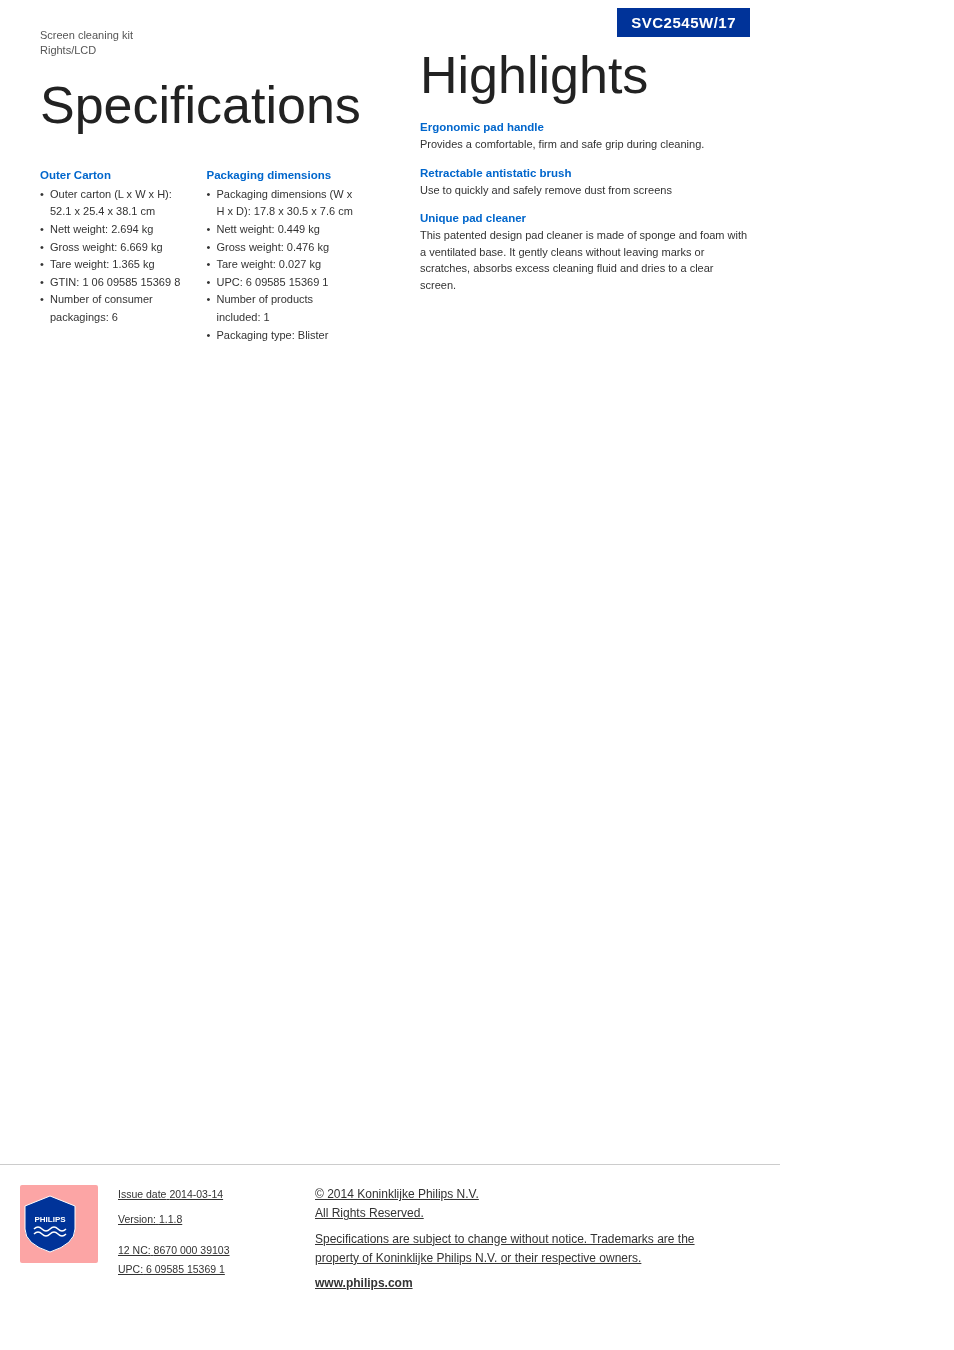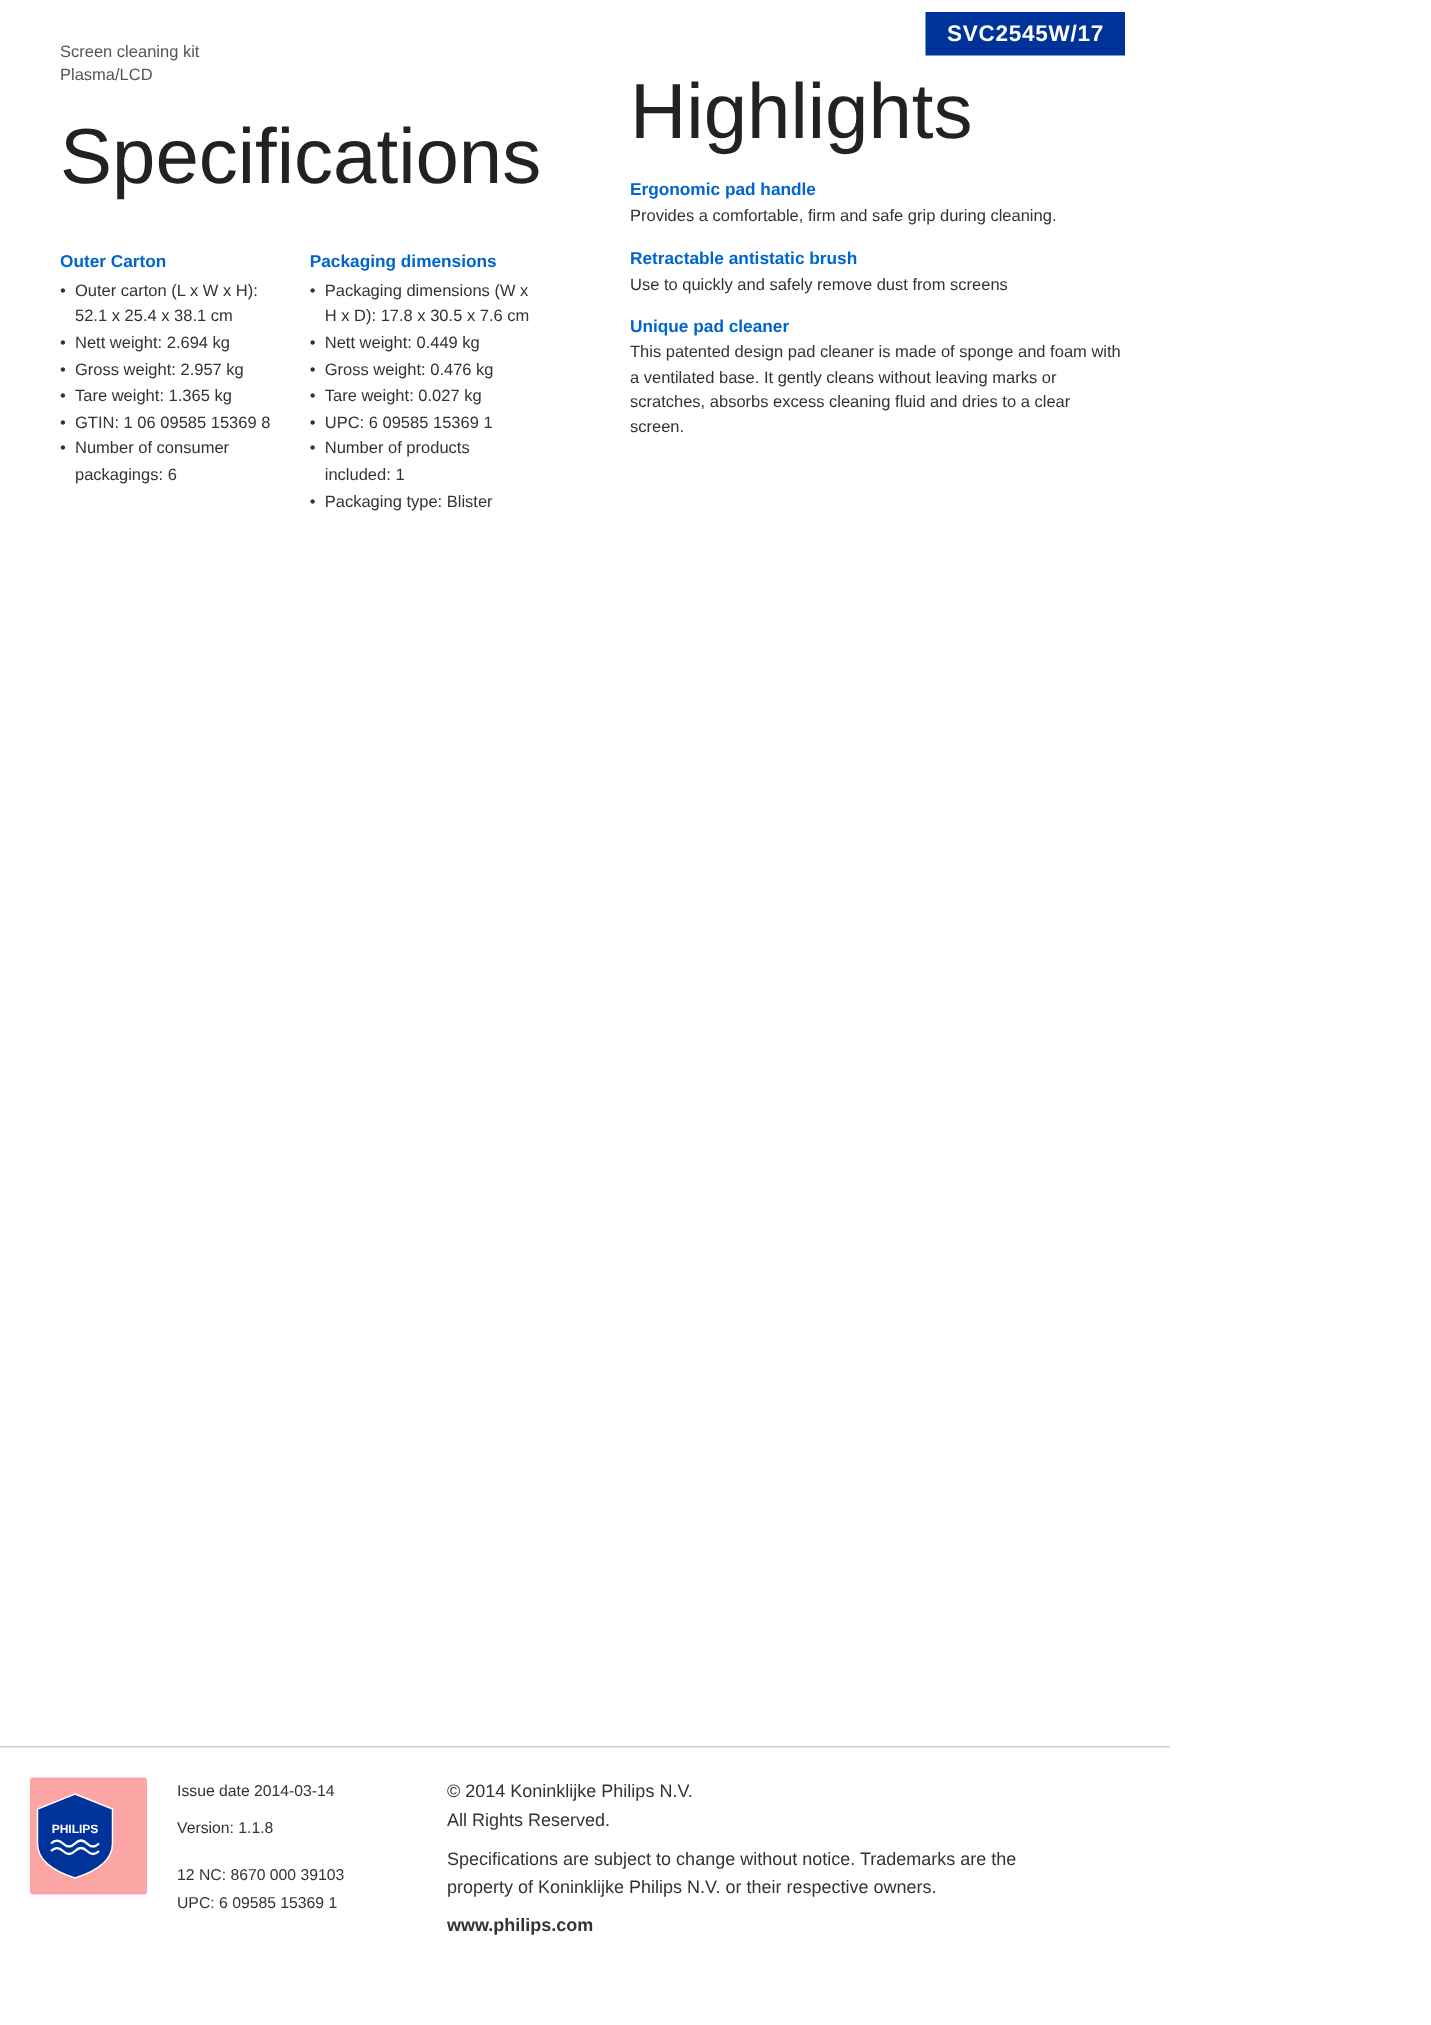--- a/index.html
+++ b/index.html
@@ -143,22 +143,23 @@
       width: 100%;
       border-top: 1px solid #ccc;
       padding: 20px 30px 20px 20px;
       display: flex;
       align-items: flex-start;
       gap: 20px;
     }
 
     .footer-info {
       display: flex;
-      gap: 30px;
+      gap: 47px;
       align-items: flex-start;
+      text-decoration: underline;
     }
 
     .footer-dates {
       font-size: 10.5px;
       line-height: 1.8;
       color: #333;
       min-width: 150px;
     }
 
     .footer-legal {
@@ -187,33 +188,33 @@
 </head>
 <body>
 
 <div class="page-wrapper">
 
   <div class="top-section">
 
     <div class="left-column">
       <div class="product-subtitle">
         <span>Screen cleaning kit</span><br>
-        <span>Plasma/LCD</span>
+        <span>Rights/LCD</span>
       </div>
 
       <div class="spec-title">Specifications</div>
 
       <div class="specs-columns">
 
         <div class="specs-col">
           <div class="section-header">Outer Carton</div>
           <ul class="spec-list">
             <li>Outer carton (L x W x H): 52.1 x 25.4 x 38.1 cm</li>
             <li>Nett weight: 2.694 kg</li>
-            <li>Gross weight: 2.957 kg</li>
+            <li>Gross weight: 6.669 kg</li>
             <li>Tare weight: 1.365 kg</li>
             <li>GTIN: 1 06 09585 15369 8</li>
             <li>Number of consumer packagings: 6</li>
           </ul>
         </div>
 
         <div class="specs-col">
           <div class="section-header">Packaging dimensions</div>
           <ul class="spec-list">
             <li>Packaging dimensions (W x H x D): 17.8 x 30.5 x 7.6 cm</li>

